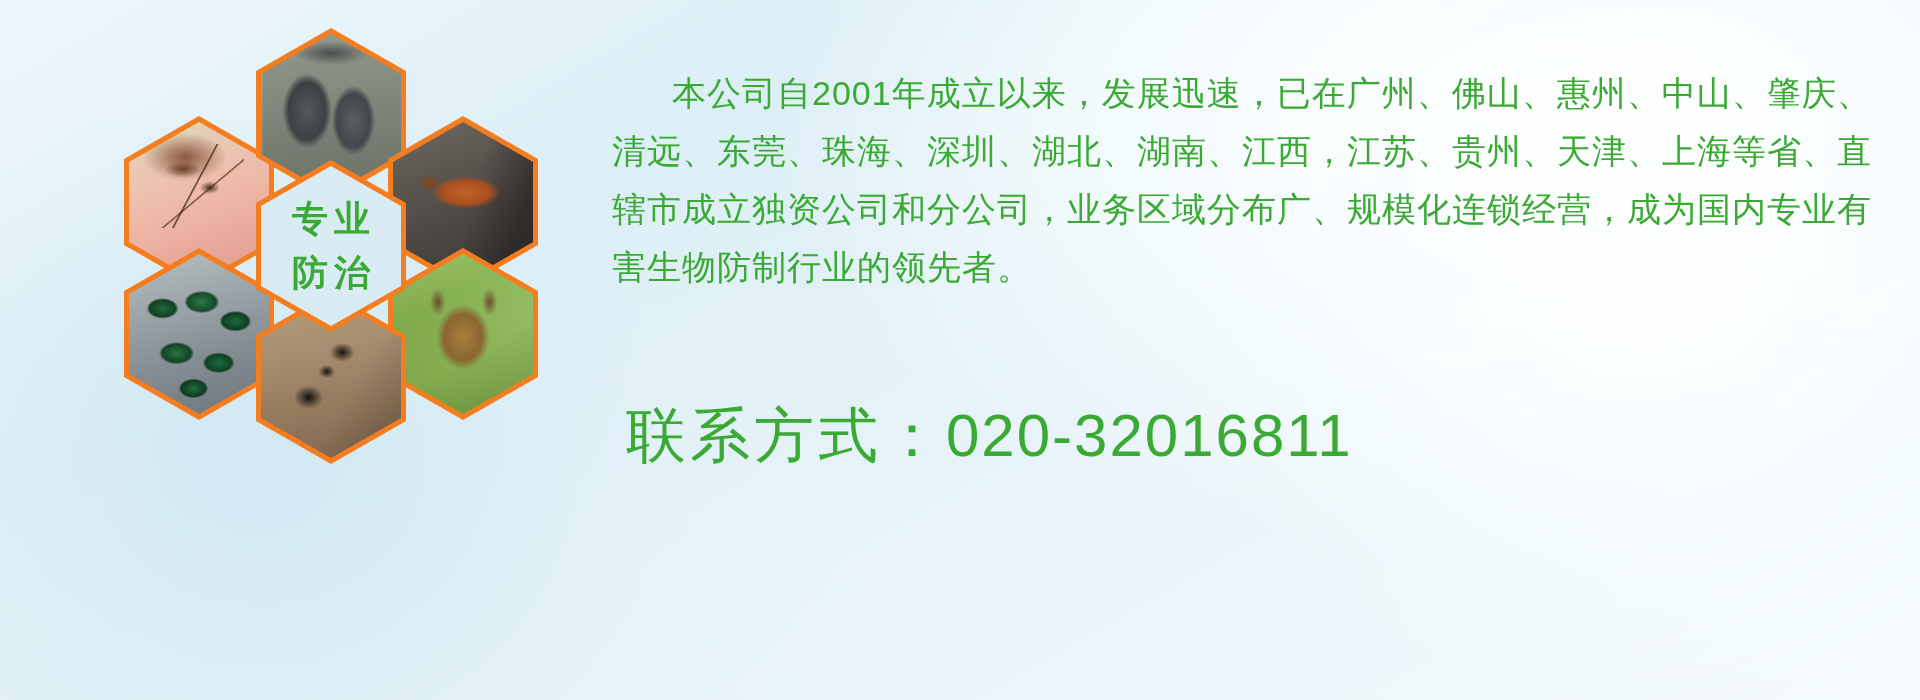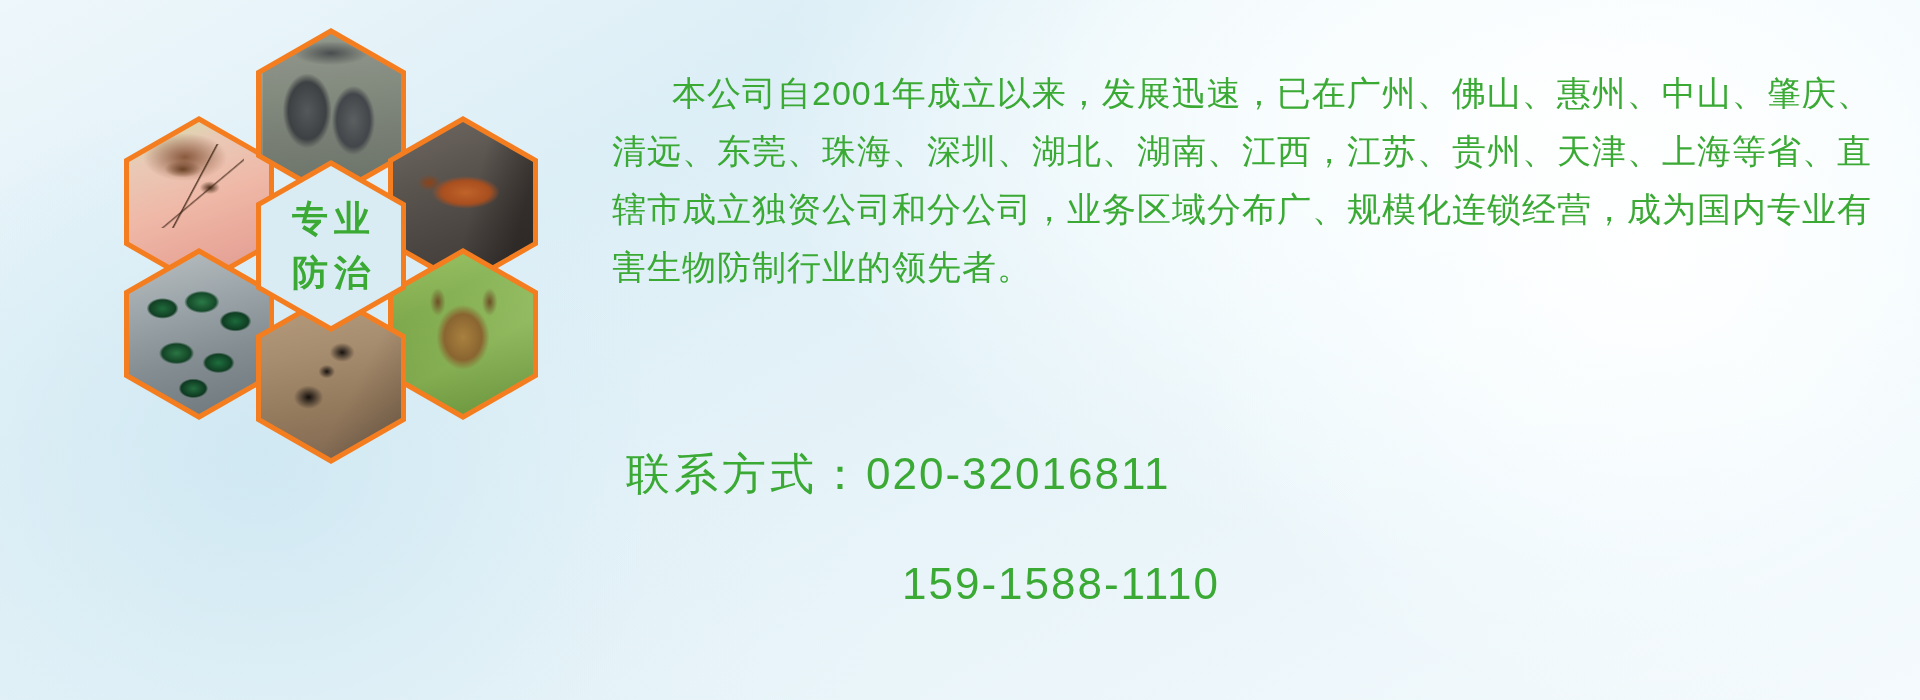--- a/index.html
+++ b/index.html
@@ -210,25 +210,24 @@
     font-weight: normal;
   }
   #contact-block {
     position: absolute;
     left: 612px;
     top: 400px;
     width: 1290px;
     color: #3aaa35;
   }
   .contact-line {
-    font-size: 44px;
+    font-size: 60px;
     line-height: 72px;
     letter-spacing: 2px;
     white-space: nowrap;
-    margin-top: 38px;
   }
   .contact-line.primary { padding-left: 14px; }
   .contact-line.secondary { padding-left: 290px; }
   .contact-label { letter-spacing: 4px; }
 </style>
 </head>
 <body>
 
 <div id="banner">
 
@@ -285,18 +284,15 @@
   </div>
 
   <div id="copy">
     <p id="about-paragraph">本公司自2001年成立以来，发展迅速，已在广州、佛山、惠州、中山、肇庆、清远、东莞、珠海、深圳、湖北、湖南、江西，江苏、贵州、天津、上海等省、直辖市成立独资公司和分公司，业务区域分布广、规模化连锁经营，成为国内专业有害生物防制行业的领先者。</p>
   </div>
 
   <div id="contact-block">
     <div class="contact-line primary">
       <span class="contact-label">联系方式：</span><span>020-32016811</span>
     </div>
-    <div class="contact-line secondary">
-      <span>159-1588-1110</span>
-    </div>
   </div>
 
 </div>
 
 </body></html>

